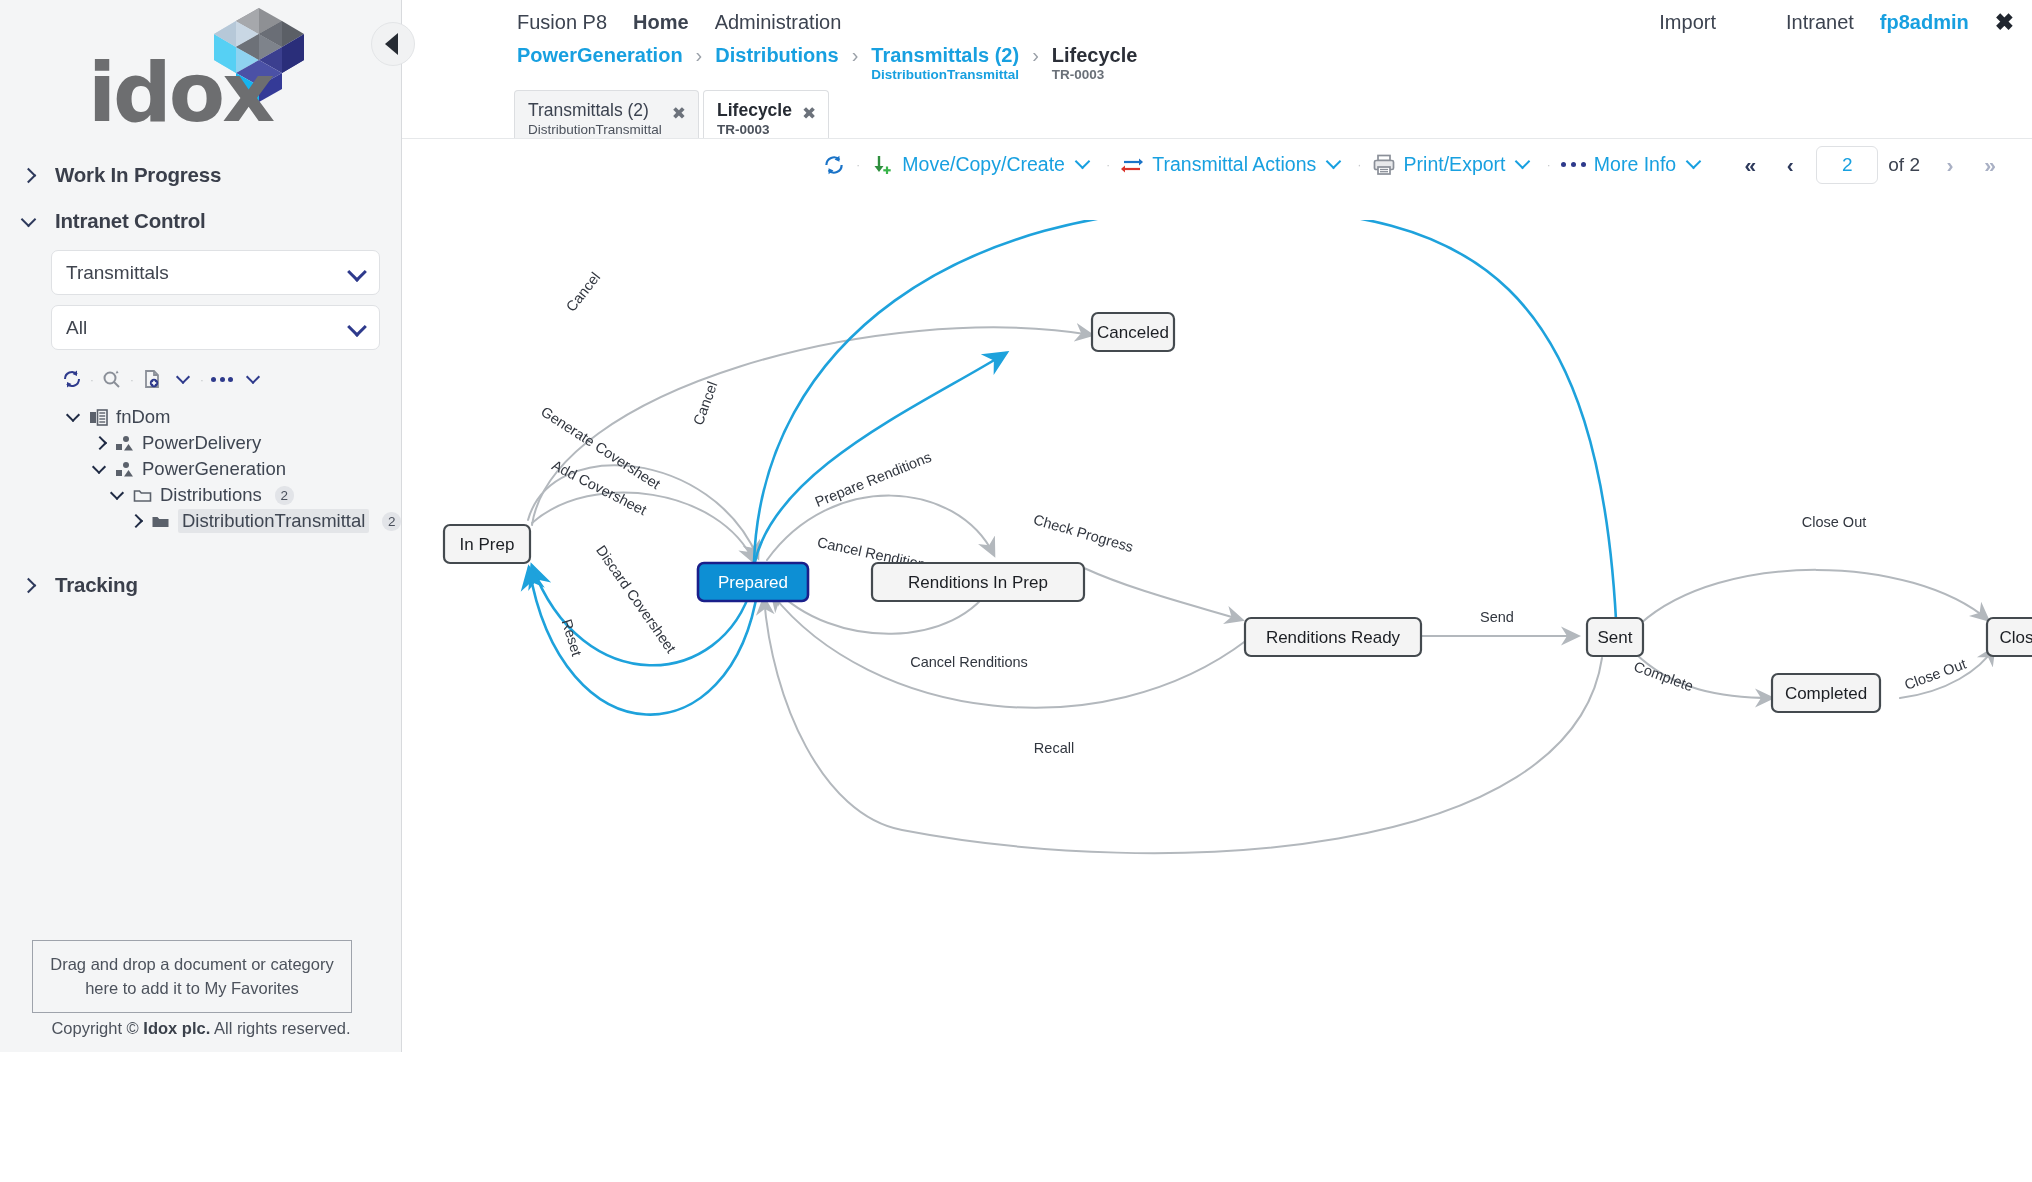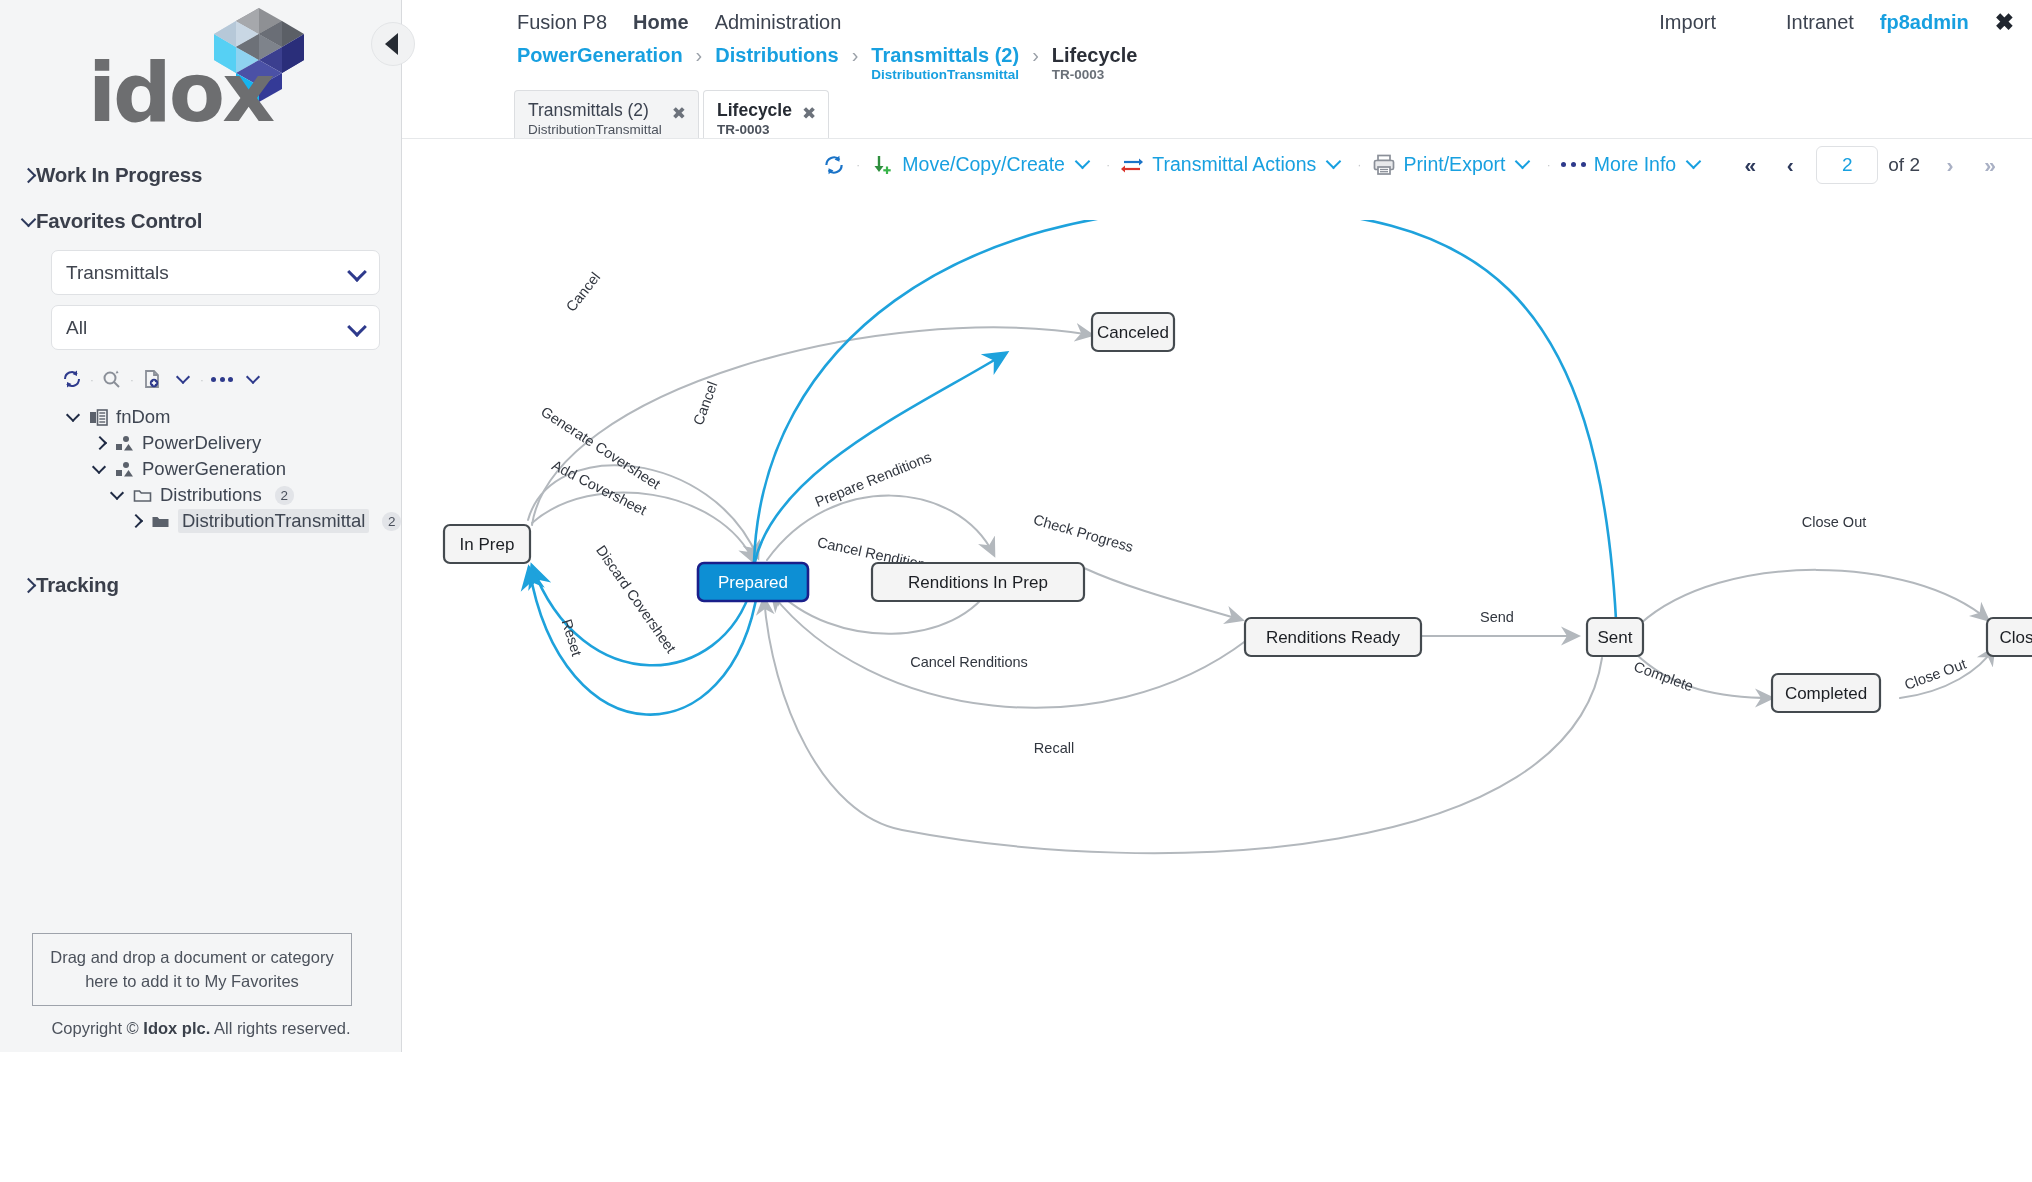--- a/index.html
+++ b/index.html
@@ -28,21 +28,21 @@
   #logo-inner { position: relative; width: 230px; margin: 0 auto; height: 140px; }
   .idox-word {
     position: absolute; left: 2px; top: 48px;
     font-family: "DejaVu Sans", sans-serif;
     font-size: 82px; font-weight: 700; letter-spacing: -3px;
     color: #6d6e70; line-height: 1;
   }
   .cube { position: absolute; left: 128px; top: 2px; width: 90px; height: 98px; }
 
   .nav-section {
-    display: flex; align-items: center; gap: 1px;
+    display: flex; align-items: center; gap: 20px;
     padding: 0 0 0 22px; height: 46px;
     cursor: pointer;
   }
   .nav-section .chev {
     width: 13px; height: 13px; position: relative; flex: 0 0 13px;
   }
   .chev-r::before, .chev-d::before {
     content: ""; position: absolute; width: 9px; height: 9px;
     border-right: 2.4px solid #2e3a5c; border-bottom: 2.4px solid #2e3a5c;
     left: 1px; top: 1px;
@@ -105,21 +105,21 @@
   .t-label { white-space: nowrap; }
   .t-badge {
     display: inline-flex; align-items: center; justify-content: center;
     min-width: 19px; height: 19px; border-radius: 9px; background: #e2e4e8;
     color: #4a505c; font-size: 13.5px; padding: 0 5px; margin-left: 5px;
   }
   .tree-row.selected .t-label { background: #e3e5e8; padding: 1px 4px; border-radius: 2px; }
   .row-search { margin-left: 8px; width: 18px; height: 18px; position: relative; cursor: pointer; }
 
   .fav-drop {
-    position: absolute; left: 32px; bottom: 46px; width: 320px;
+    position: absolute; left: 32px; bottom: 39px; width: 320px;
     border: 1px solid #9ea3ab; padding: 12px 14px;
     font-size: 16.5px; color: #4c525c; text-align: center; line-height: 1.42;
     background: #f4f5f6;
   }
   .copyright {
     position: absolute; left: 0; bottom: 14px; width: 402px; text-align: center;
     font-size: 16.5px; color: #4c525c;
   }
   .copyright b { font-weight: 700; color: #3b414b; }
 
@@ -267,21 +267,21 @@
     <div style="position:absolute; left:0; top:152px; width:402px;">
 
       <div class="nav-section">
         <span class="chev chev-r"></span>
         <span class="nav-section-label">Work In Progress</span>
       </div>
 
 
       <div class="nav-section">
         <span class="chev chev-d"></span>
-        <span class="nav-section-label">Favorites Control</span>
+        <span class="nav-section-label">Intranet Control</span>
       </div>
 
       <div class="dc-body">
         <div class="sel-box">
           <span class="sel-val">Transmittals</span>
           <span class="sel-chev"></span>
         </div>
         <div class="sel-box">
           <span class="sel-val">All</span>
           <span class="sel-chev"></span>

